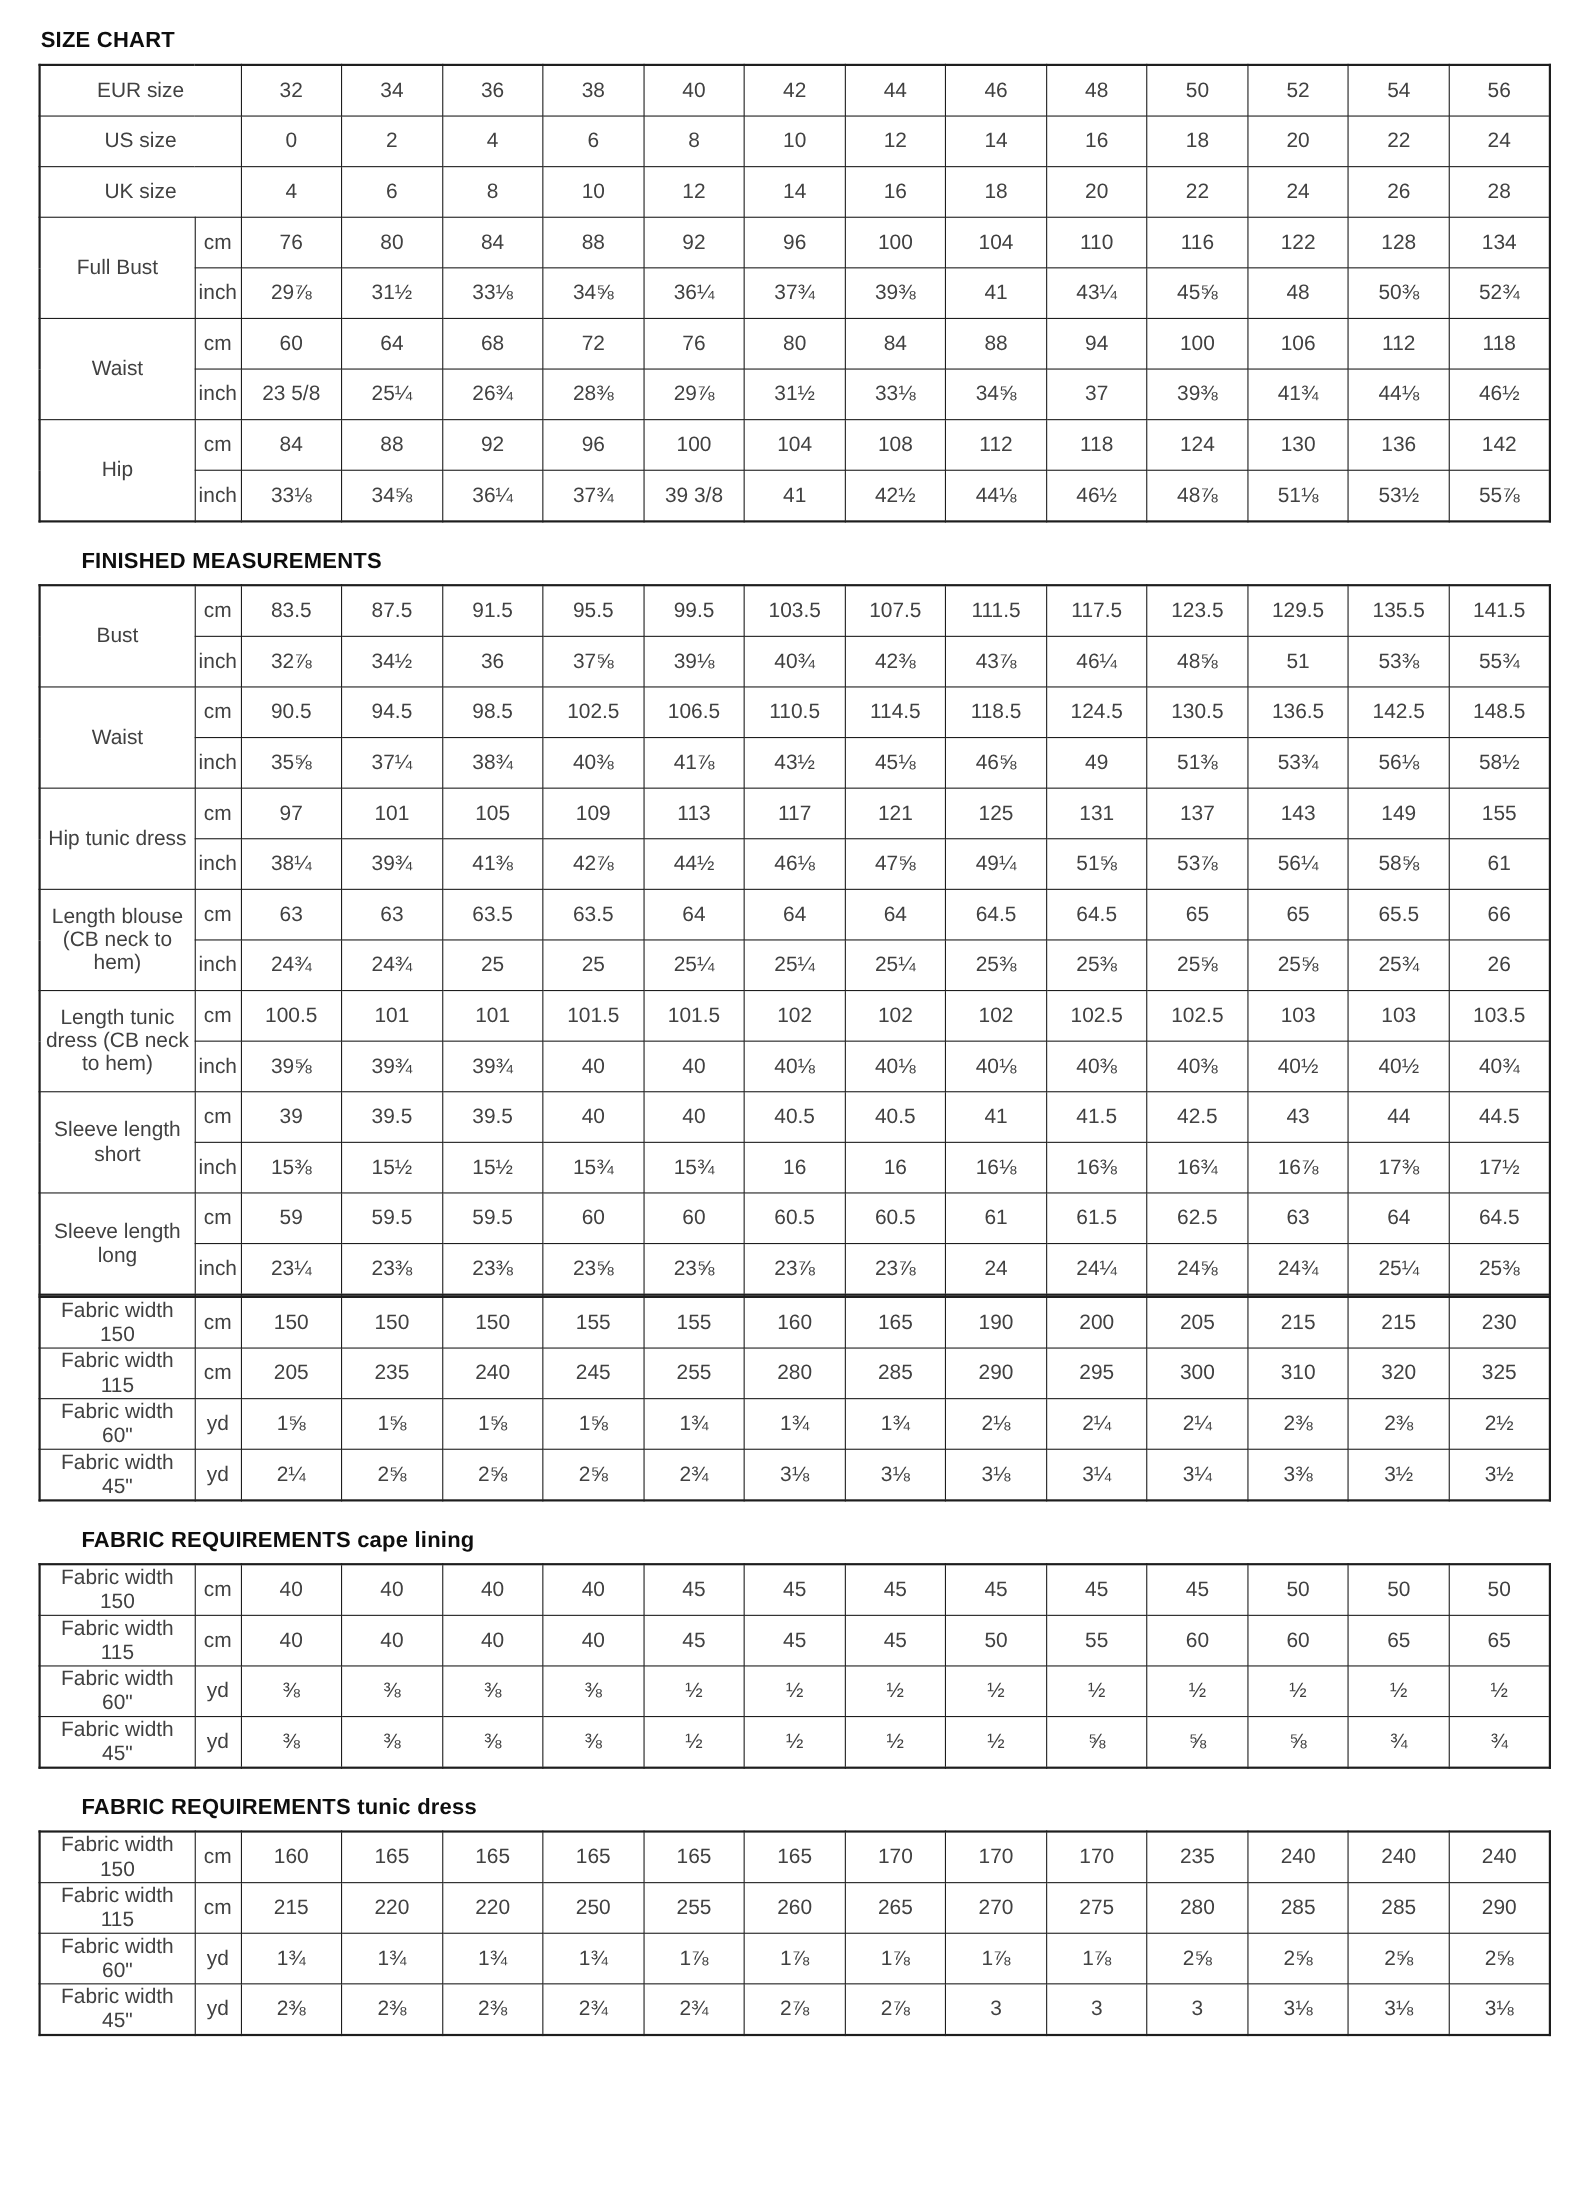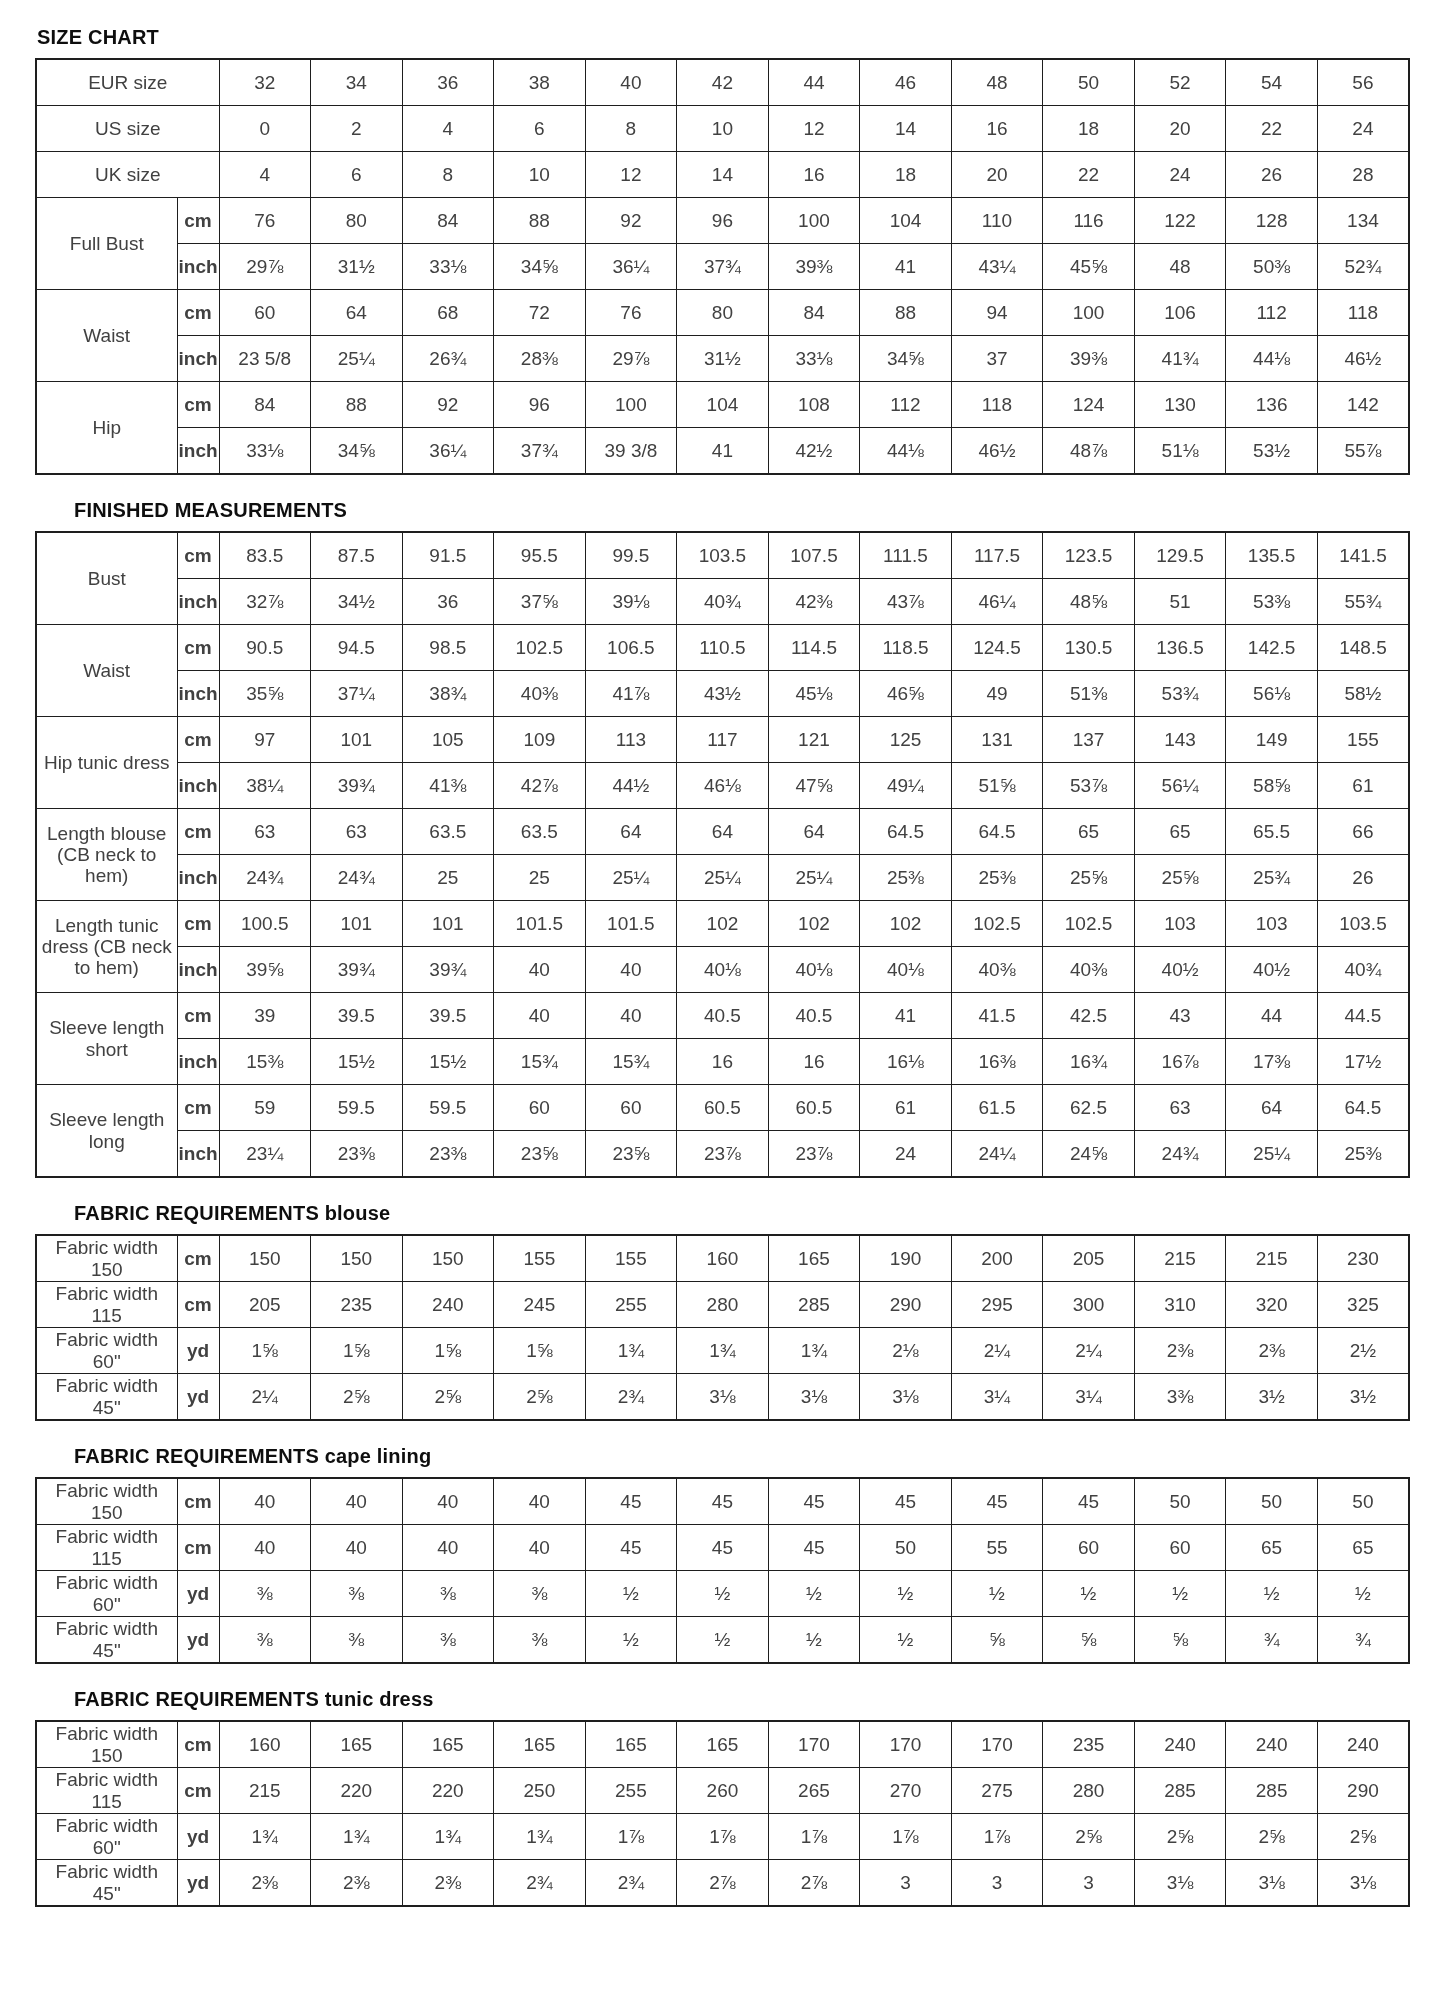--- a/index.html
+++ b/index.html
@@ -45,21 +45,21 @@
     font-weight: 400;
     color: #414141;
     padding: 0 3px;
     line-height: 1.12;
     overflow: hidden;
   }
   tr.sub-row > td {
     border-top: 1px solid #2a2a2a;
   }
   td.label-cell { }
-  td.unit-cell { padding: 0 1px; font-weight: bold; }
+  td.unit-cell { padding: 0 1px; }
 </style>
 </head>
 <body>
 
 <main class="doc">
     <h2 class="section-heading">SIZE CHART</h2>
     <table>
       <colgroup>
         <col class="c-label">
         <col class="c-unit">
@@ -473,21 +473,20 @@
           <td>23⅞</td>
           <td>24</td>
           <td>24¼</td>
           <td>24⅝</td>
           <td>24¾</td>
           <td>25¼</td>
           <td>25⅜</td>
         </tr>
       </tbody>
     </table>
-    <h2 class="section-heading">FABRIC REQUIREMENTS blouse</h2>
     <table>
       <colgroup>
         <col class="c-label">
         <col class="c-unit">
         <col>
         <col>
         <col>
         <col>
         <col>
         <col>

